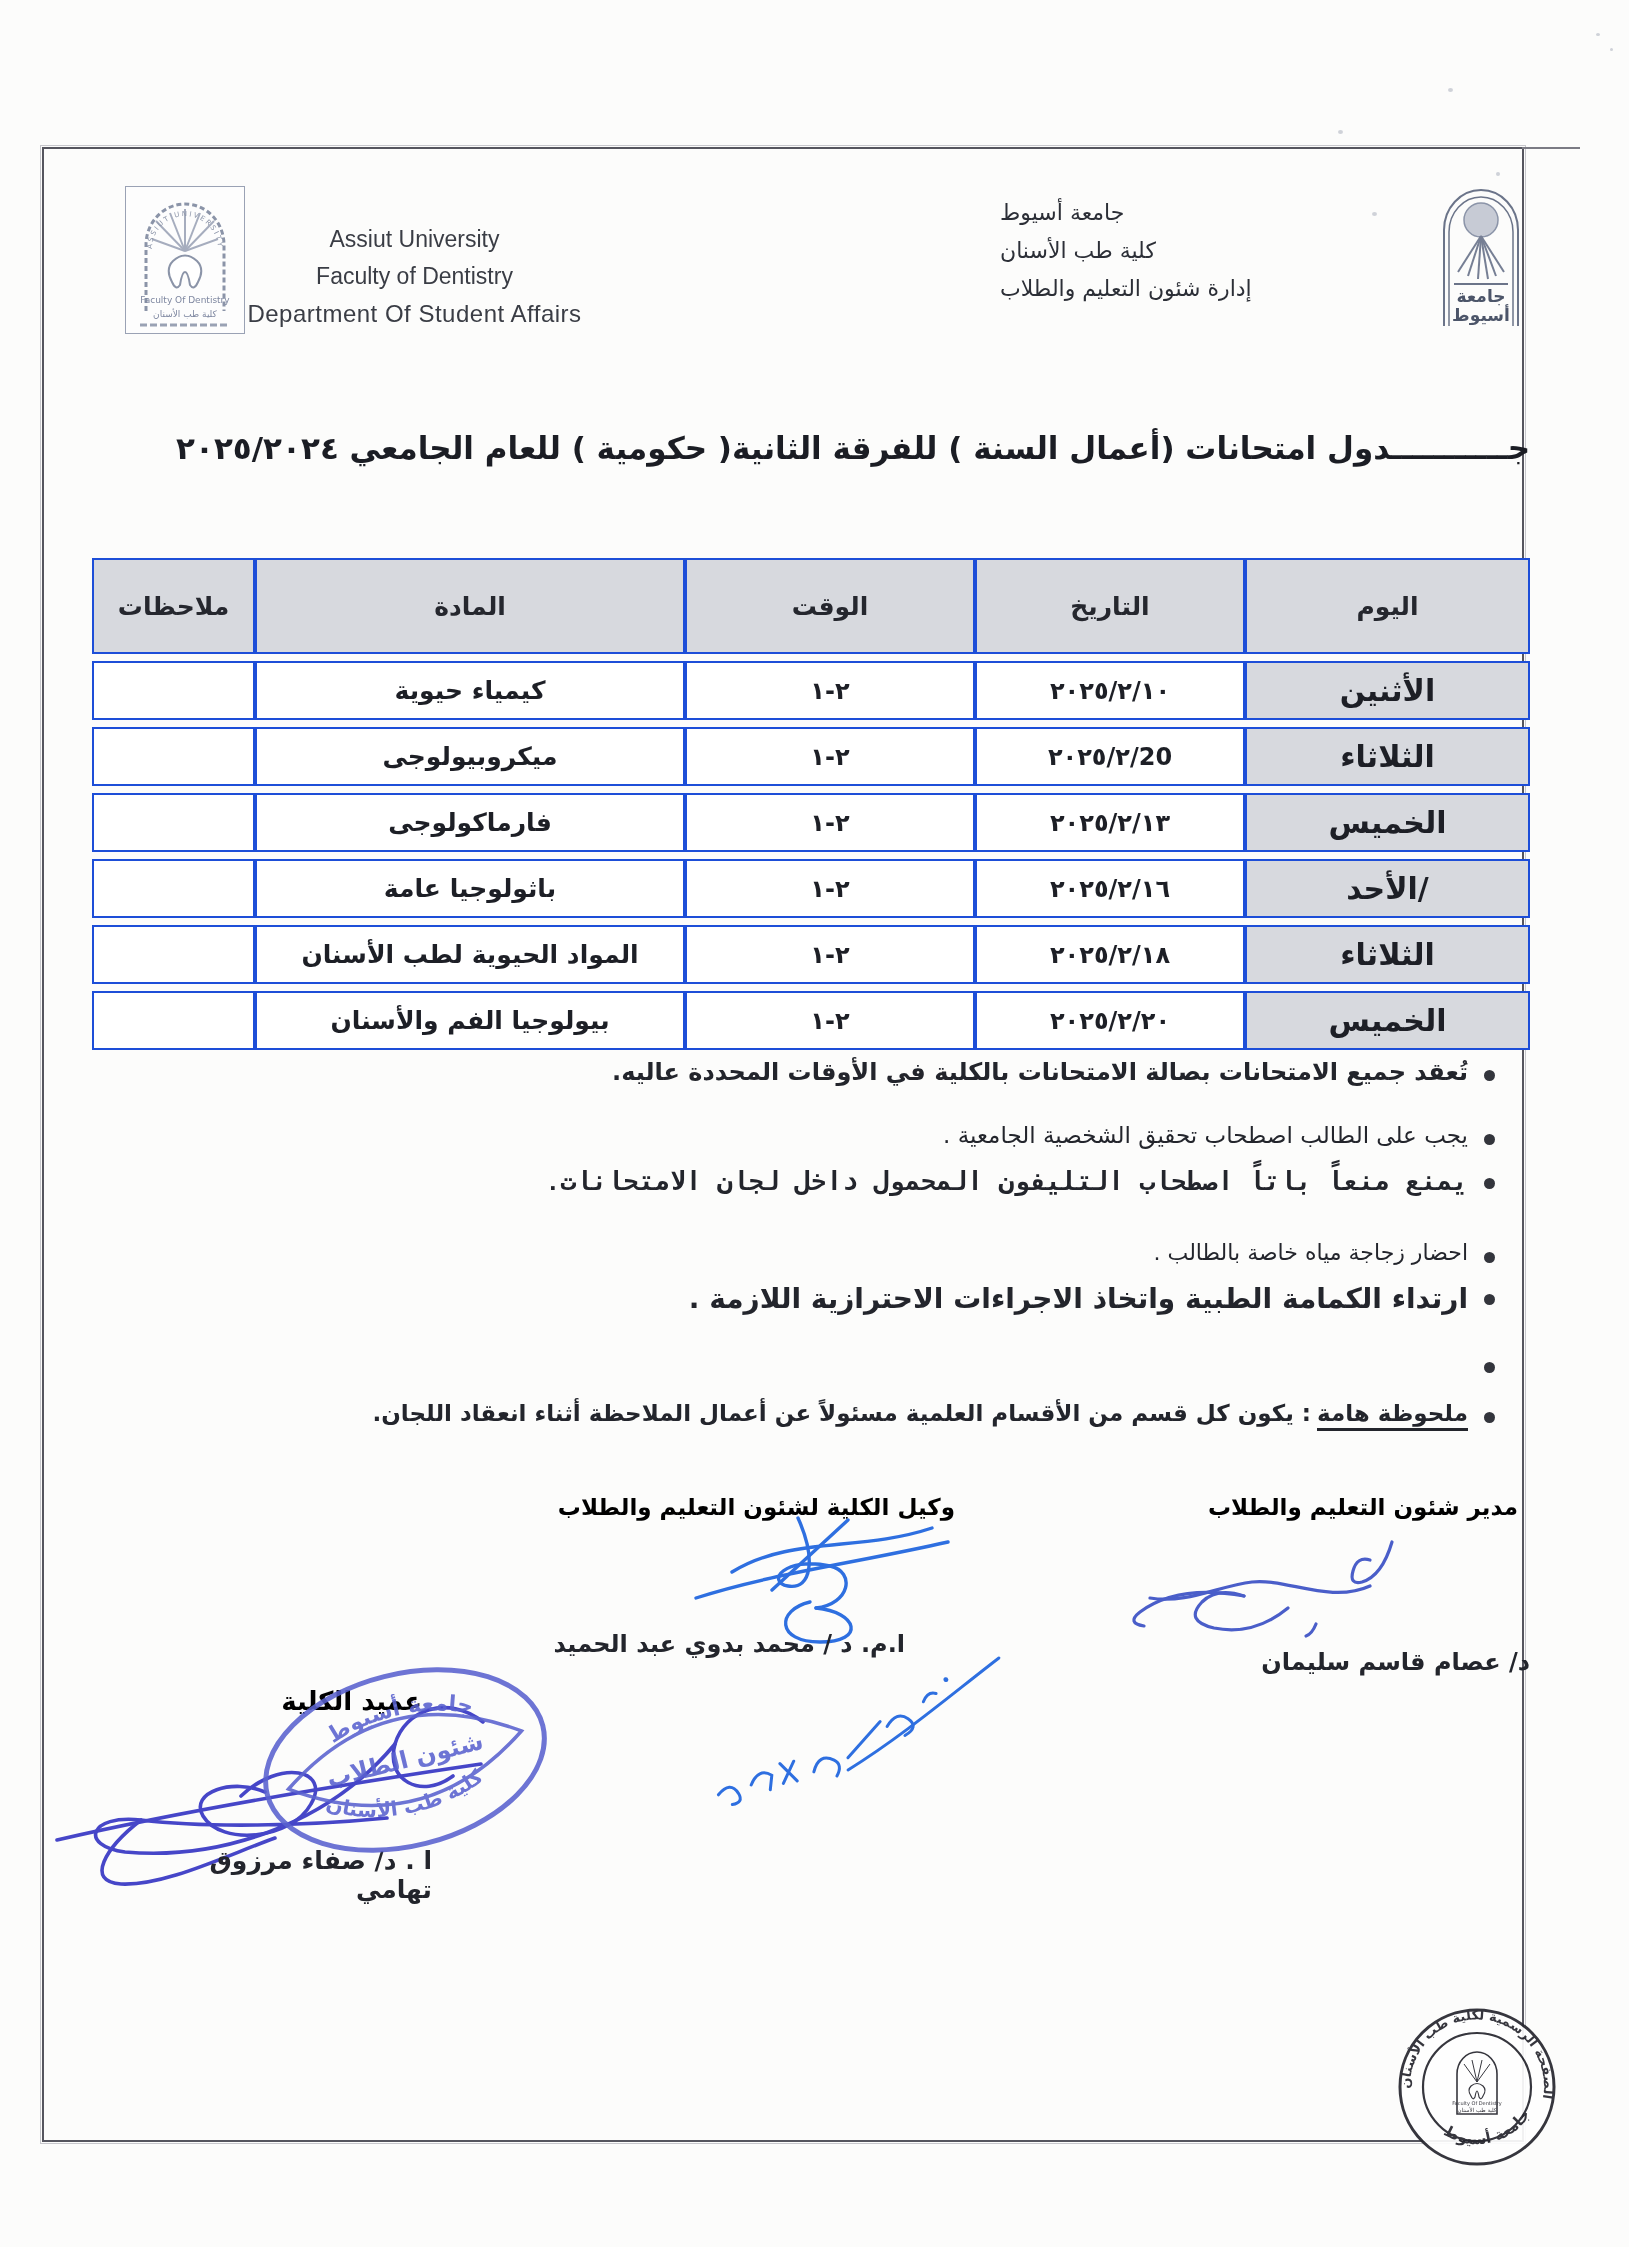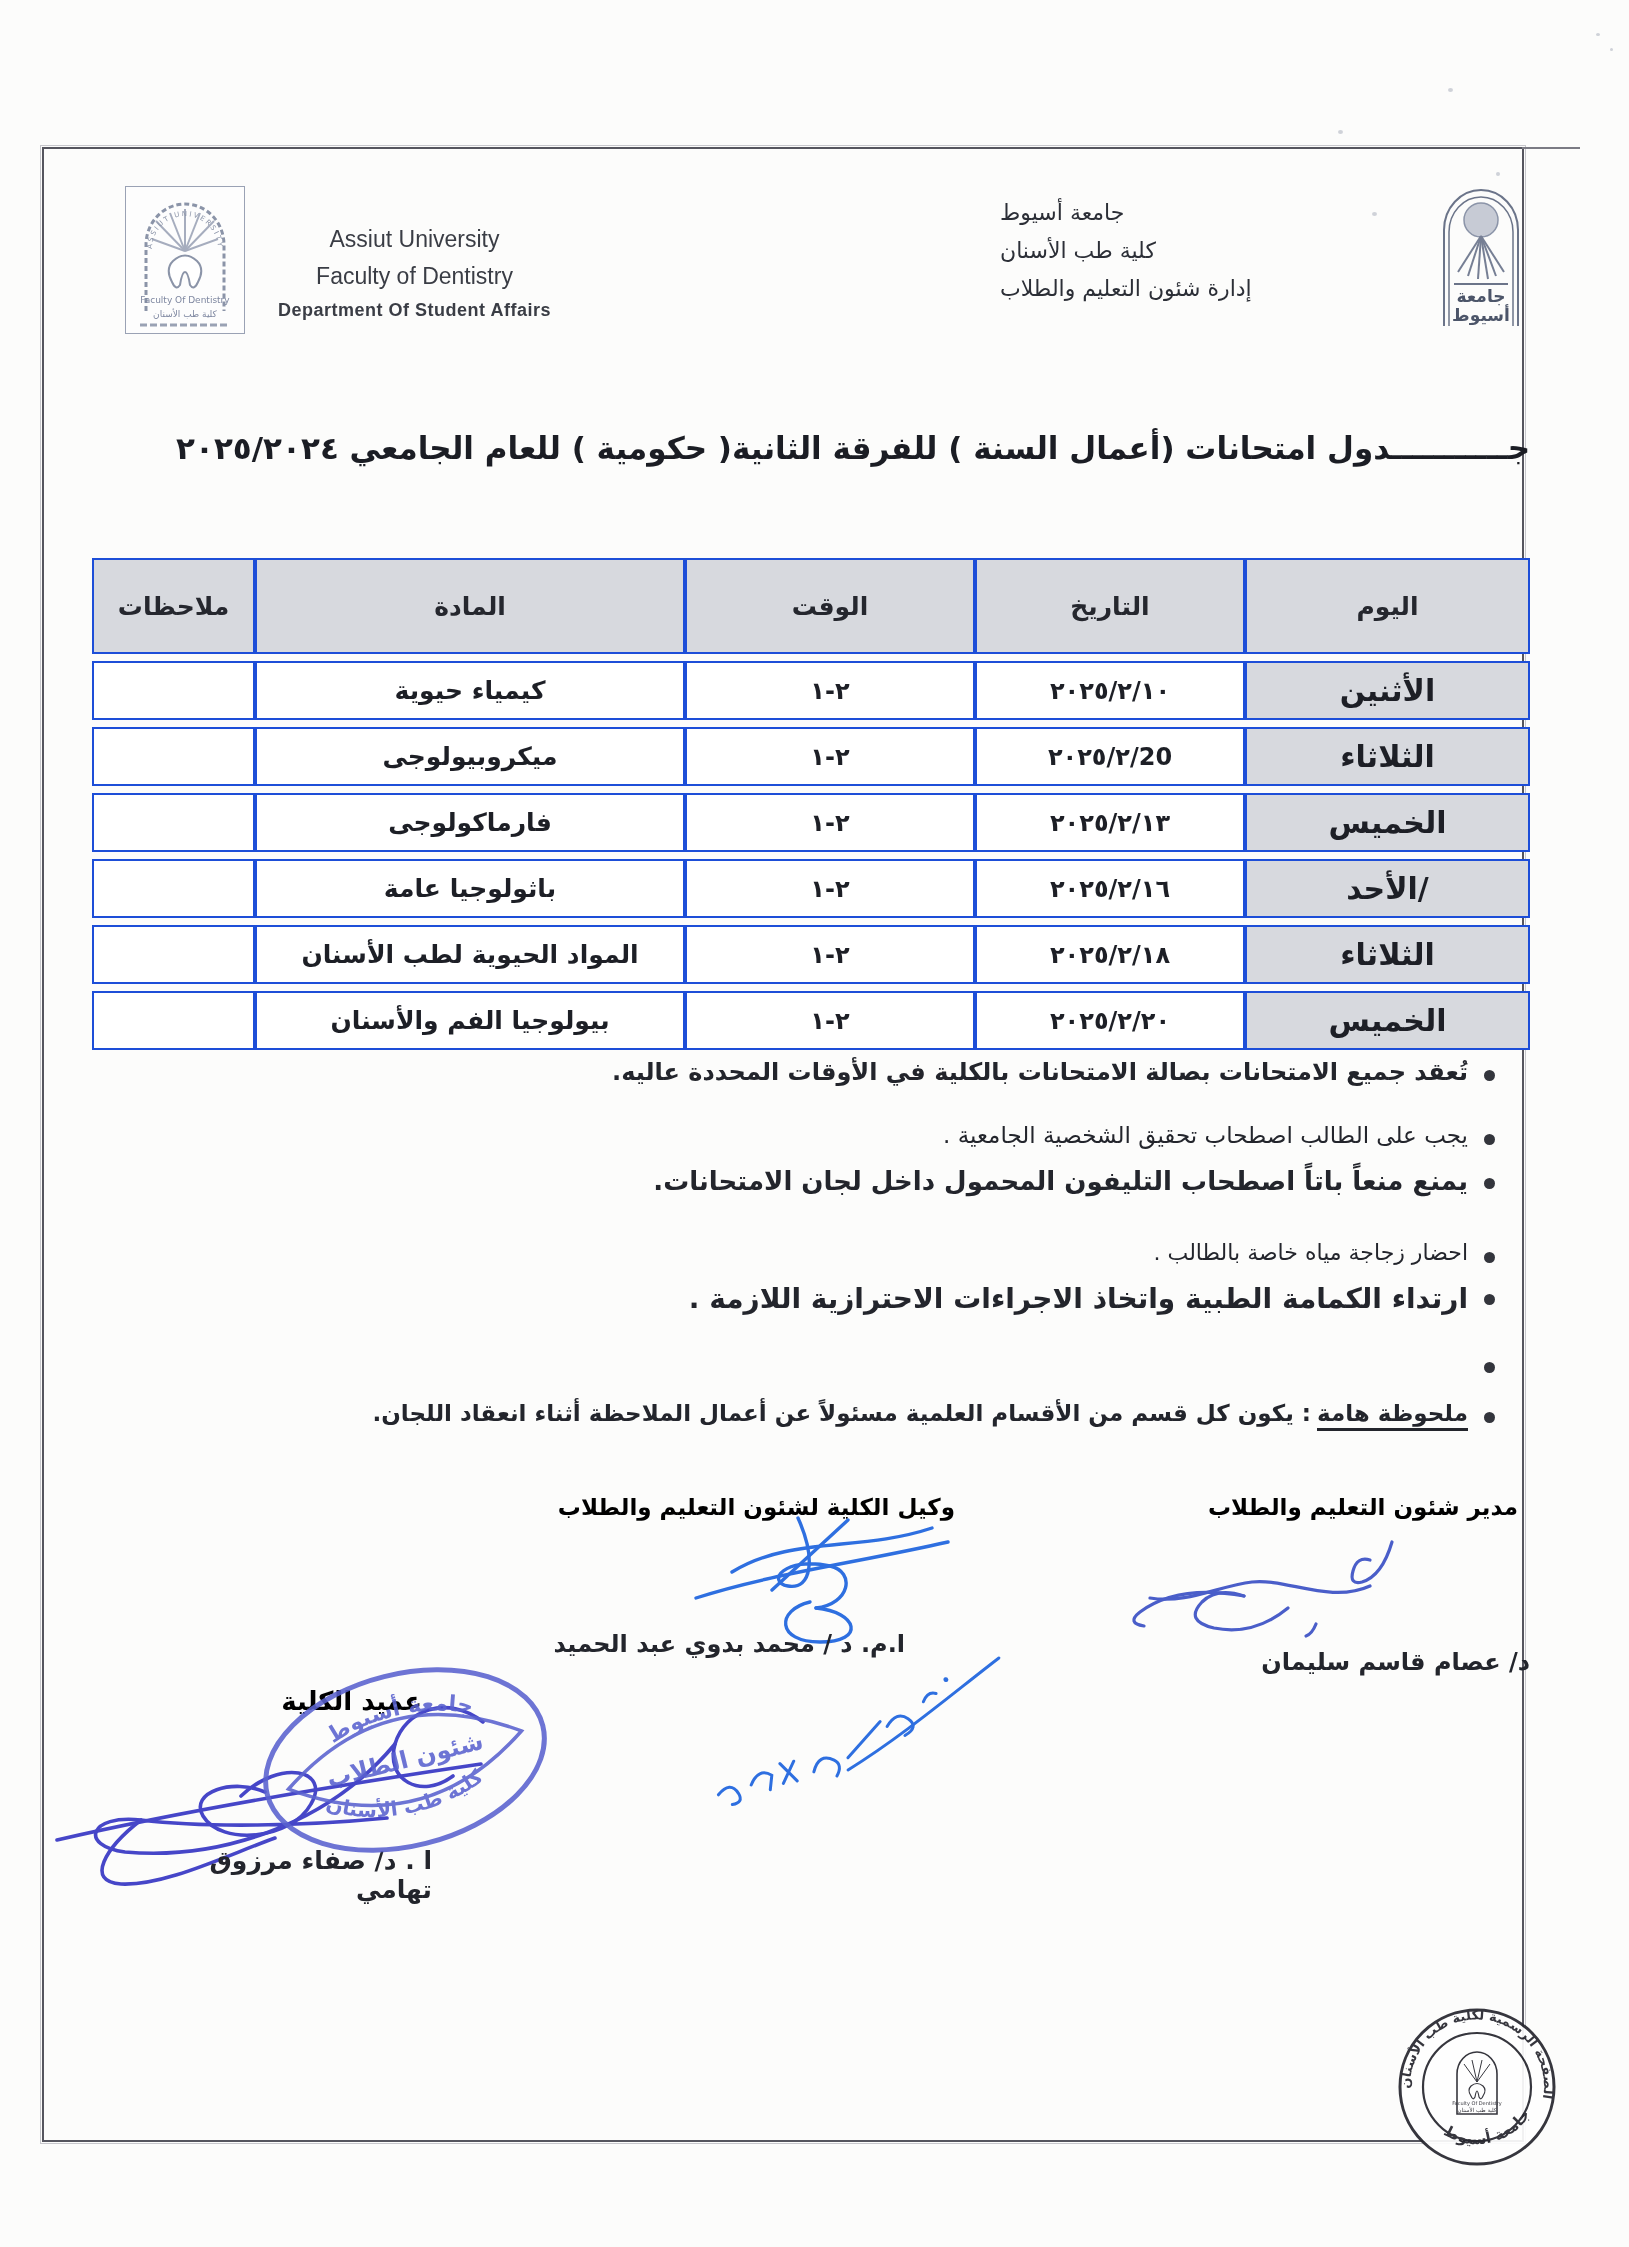--- a/index.html
+++ b/index.html
@@ -17,21 +17,21 @@
     border:2px solid #55555e;
     outline:1px solid #c7c7cc;outline-offset:1px;
   }
   .frame-top-ext{left:1522px;top:147px;width:58px;height:0;border-top:2px solid #7b7b84;}
 
   
   .left-logo{left:125px;top:186px;width:118px;height:146px;border:1px solid #9aa2b4;background:#fdfdfd;}
   .header-en{left:242px;top:226px;width:345px;text-align:center;color:#3a3d45;
     font-family:"Liberation Sans","DejaVu Sans",sans-serif;}
   .header-en .l1,.header-en .l2{font-size:23px;margin-bottom:10px;}
-  .header-en .l3{font-size:18px;font-weight:bold;letter-spacing:.5px;}
+  .header-en .l3{font-size:24px;font-weight:normal;letter-spacing:.5px;}
   .header-ar{left:1000px;top:194px;width:360px;direction:rtl;text-align:left;color:#2c2f37;}
   .header-ar div{font-size:22px;line-height:38px;}
   .right-logo{left:1438px;top:176px;width:86px;height:154px;}
 
   
   .doc-title{
     left:88px;top:430px;width:1442px;direction:rtl;text-align:right;
     font-size:31px;font-weight:800;color:#1b1d24;white-space:nowrap;
   }
 
@@ -44,21 +44,21 @@
   td.day{background:#d7d9de;font-size:30px;}
   td.date{direction:ltr;font-size:24px;letter-spacing:5px;}
   td.time{direction:ltr;font-size:24px;letter-spacing:2px;}
   td.subject{font-size:25px;}
 
   
   .note-row{left:100px;width:1395px;direction:rtl;display:flex;align-items:flex-start;color:#23252c;}
   .note-row .dot{width:11px;height:11px;border-radius:50%;background:#33353c;margin-left:16px;margin-top:12px;flex:0 0 auto;}
   .n1{top:1058px;font-size:24px;font-weight:600;}
   .n2{top:1122px;font-size:23px;}
-  .n3{top:1166px;font-size:26px;font-weight:bold;}
+  .n3{top:1166px;font-size:26px;font-weight:bold;font-family:Liberation Mono, monospace;}
   .n4{top:1240px;font-size:22px;}
   .n5{top:1282px;font-size:28px;font-weight:bold;}
   .n6{top:1350px;font-size:22px;}
   .n7{top:1400px;font-size:23px;font-weight:bold;}
   .n7 .label{text-decoration:none;border-bottom:3px solid #23252c;padding-bottom:2px;margin-left:6px;}
 
   
   .sig-title{direction:rtl;text-align:right;font-weight:bold;font-size:23px;color:#000000;}
   .sig-name{direction:rtl;text-align:right;font-weight:bold;font-size:24px;color:#23252c;}
   .t-director{left:1040px;top:1494px;width:478px;}

